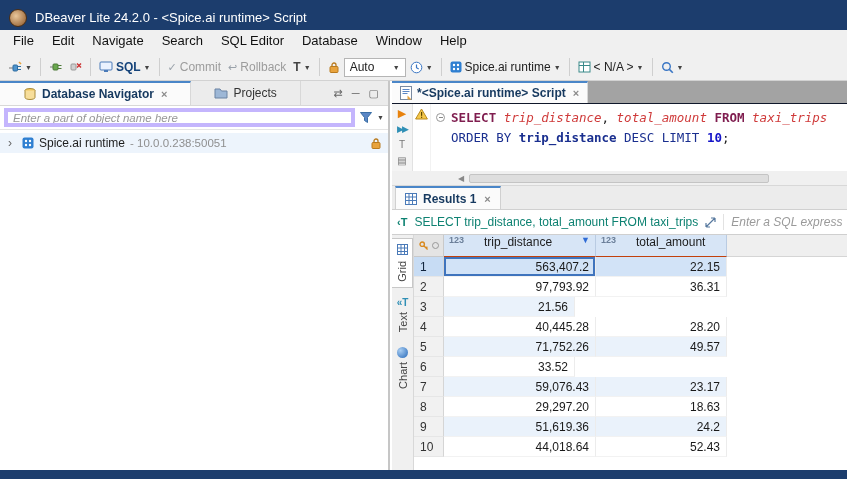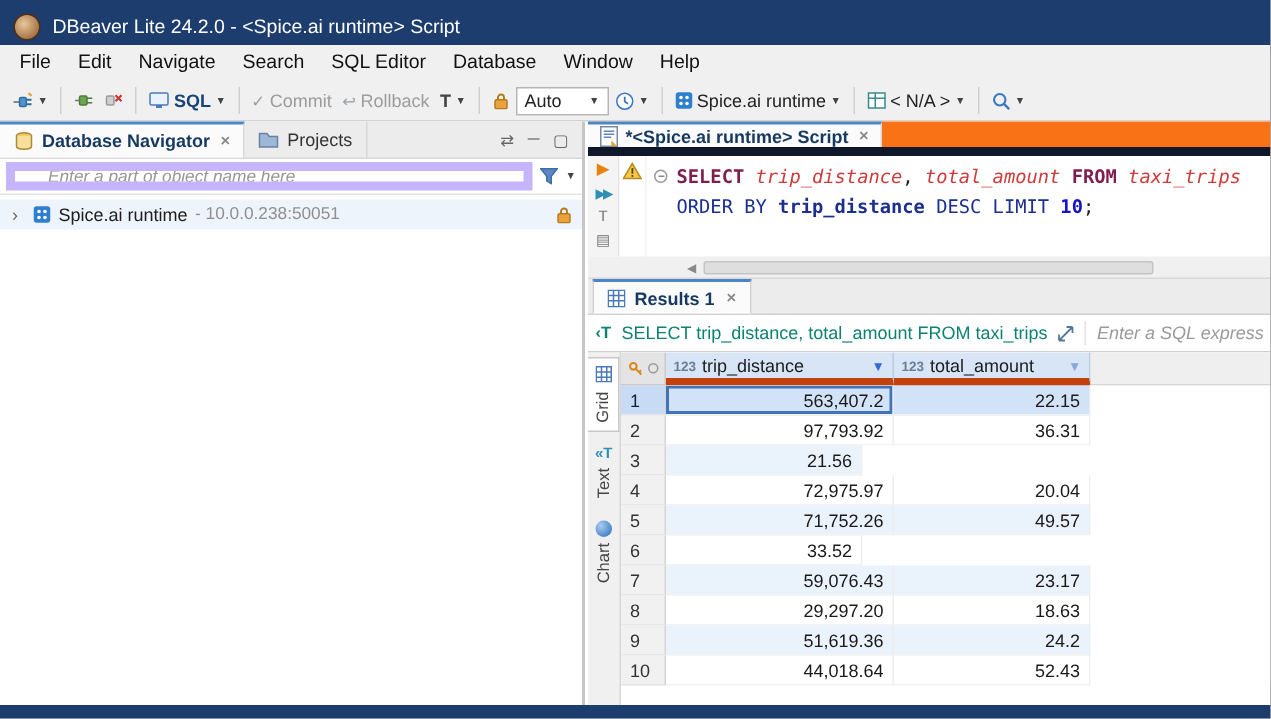--- a/index.html
+++ b/index.html
@@ -29,39 +29,39 @@
   .sql-label{color:#15437a;font-weight:bold}
   .t-ico{font-weight:bold;color:#444;font-size:12px}
   .combo{display:inline-flex;align-items:center;justify-content:space-between;gap:6px;background:#fff;
          border:1px solid #b5b5b5;padding:1px 5px;min-width:62px;height:19px}
   .gicon{color:#9aa2aa;font-size:11px}
 
   
   .left-panel{position:absolute;left:0;top:81px;width:390px;bottom:9px;background:#fff;
               border-right:2px solid #c6c6c6;display:flex;flex-direction:column}
   .panel-tabs{height:25px;background:#ececec;display:flex;align-items:center;border-bottom:1px solid #d8d8d8}
-  .ptab{display:flex;align-items:center;gap:5px;padding:0 9px;height:100%;border-right:1px solid #d8d8d8;color:#333}
+  .ptab{display:flex;align-items:center;gap:5px;padding:0 23px;height:100%;border-right:1px solid #d8d8d8;color:#333}
   .ptab.active{background:#fbfbfb;color:#16395f;font-weight:bold;border-top:2px solid var(--c-accent,#4a86c8)}
   .close{color:#8a8a8a;font-size:11px;margin-left:2px}
   .ptab-actions{margin-left:auto;display:flex;gap:9px;padding-right:9px;color:#666;font-size:11px}
   .nav-filter{height:24px;border-bottom:1px solid #e4e4e4;display:flex;align-items:center;padding:2px 4px;gap:5px}
-  .nav-filter input{flex:1;height:19px;border:6px solid #c4b5fd;padding:0 22px;font-size:11.5px;
+  .nav-filter input{flex:1;height:19px;border:4px solid #c4b5fd;padding:0 5px;font-size:11.5px;
                     font-family:"Liberation Sans",sans-serif;color:#333}
   .nav-filter input::placeholder{color:#979797;font-style:italic}
   .tree{flex:1;background:#fff;padding-top:3px}
   .tree-row{display:flex;align-items:center;gap:5px;height:20px;padding:0 6px 0 8px;background:#edf4fc}
   .chev{color:#666;font-size:12px;width:9px}
   .tree-name{color:#1d1d1d}
   .tree-detail{color:#8f8f8f;font-size:11.5px}
   .tree-lock{margin-left:auto}
 
   
   .right-panel{position:absolute;left:392px;top:81px;right:0;bottom:9px;background:#fff}
-  .editor-tabs{position:absolute;left:0;top:0;right:0;height:23px;background:#f97316;
-               border-bottom:6px solid #0f172a;display:flex}
+  .editor-tabs{position:absolute;left:0;top:0;right:0;height:23px;background:#a3a3a3;
+               border-bottom:1px solid #0f172a;display:flex}
   .etab{display:flex;align-items:center;gap:5px;padding:0 8px;background:#fbfbfb;border-right:1px solid #d8d8d8;
         border-top:2px solid var(--c-accent,#4a86c8);color:#16395f;font-weight:600;white-space:nowrap}
 
   .editor{position:absolute;left:0;top:23px;right:0;height:67px;background:#fff;display:flex}
   .ed-toolbar{width:21px;background:#f4f4f4;border-right:1px solid #e2e2e2;display:flex;flex-direction:column;
               align-items:center;padding-top:4px;gap:6px}
   .exec{color:#e8820c;font-size:11px;line-height:1}
   .exec2{color:#2f8fb5;font-size:9px;line-height:1;letter-spacing:-2px}
   .gico{color:#777;font-size:10px;line-height:1}
   .ed-ruler{width:18px;background:#fff;border-right:1px solid #f2f2f2;padding-top:4px;text-align:center}
@@ -101,22 +101,22 @@
   .side-tab.active{background:#fff;border:1px solid #c8c8c8;border-left:none}
   .side-label{writing-mode:vertical-rl;transform:rotate(180deg);font-size:11px;color:#444}
   .sicon{line-height:1}
   .sphere{width:11px;height:11px;border-radius:50%;background:radial-gradient(circle at 3.5px 3.5px,#a8cdf2,#2668b8)}
 
   .grid{flex:1;overflow:hidden;background:#fff}
   .g-header{display:flex;height:22px}
   .g-corner{width:30px;background:#e4e4e4;border-right:1px solid #c9c9c9;border-bottom:1px solid #c9c9c9;
             display:flex;align-items:center;justify-content:center;gap:3px}
   .ring{width:7px;height:7px;border:1px solid #999;border-radius:50%}
-  .g-col{display:flex;align-items:center;background:#d7e5f6;border-right:1px solid #b9cbe2;
-         border-bottom:5px solid #c2410c;padding:0 5px;gap:4px}
+  .g-col{display:flex;background:#d7e5f6;border-right:1px solid #b9cbe2;
+         border-bottom:1px solid #c2410c;padding:0 5px;gap:20px}
   .g-type{color:#6b7f99;font-size:9px;font-weight:bold}
   .g-name{color:#1c1c1c}
   .g-sort{margin-left:auto;font-size:9px}
   .g-filler{flex:1;background:#efefef;border-bottom:1px solid #d5d5d5}
   .g-row{display:flex;height:20px}
   .g-num{width:30px;background:#f1f1f1;border-right:1px solid #d5d5d5;border-bottom:1px solid #e6e6e6;
          padding-left:6px;display:flex;align-items:center;color:#333}
   .g-cell{display:flex;align-items:center;justify-content:flex-end;padding-right:6px;
           border-right:1px solid #ececec;border-bottom:1px solid #f2f2f2;color:#1a1a1a}
   .col-w1{width:152px}.col-w2{width:131px}
@@ -402,22 +402,22 @@
               <div class="g-cell col-w2">36.31</div>
               <div class="g-rest"></div>
             </div>
             <div class="g-row zebra">
               <div class="g-num">3</div>
               <div class="g-cell col-w2">21.56</div>
               <div class="g-rest"></div>
             </div>
             <div class="g-row">
               <div class="g-num">4</div>
-              <div class="g-cell col-w1">72,975.97</div>
-              <div class="g-cell col-w2">20.04</div>
+              <div class="g-cell col-w1">40,445.28</div>
+              <div class="g-cell col-w2">28.20</div>
               <div class="g-rest"></div>
             </div>
             <div class="g-row zebra">
               <div class="g-num">5</div>
               <div class="g-cell col-w1">71,752.26</div>
               <div class="g-cell col-w2">49.57</div>
               <div class="g-rest"></div>
             </div>
             <div class="g-row">
               <div class="g-num">6</div>

